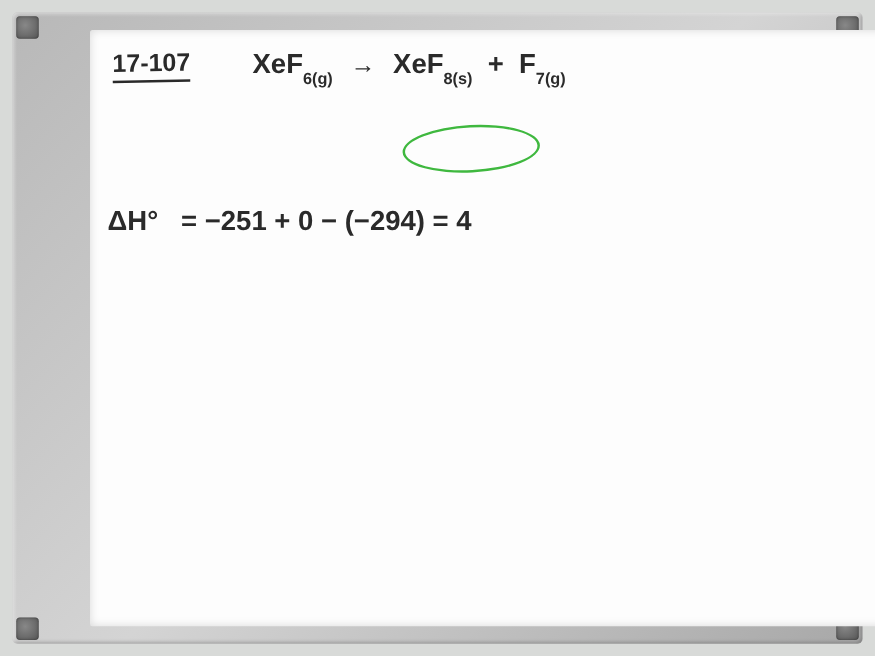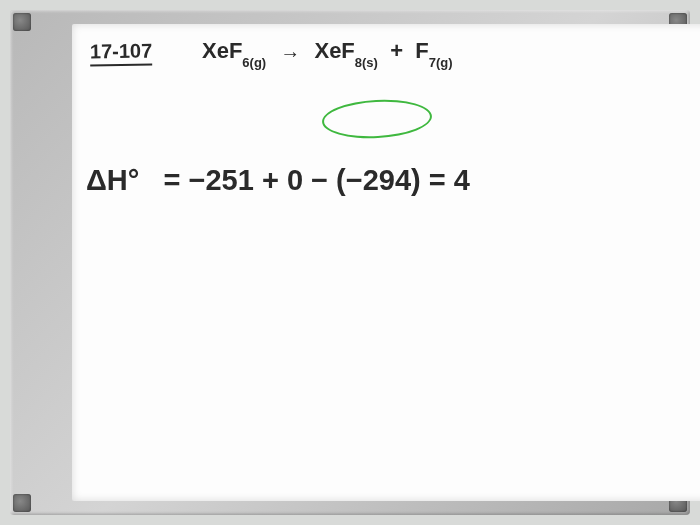--- a/index.html
+++ b/index.html
@@ -74,21 +74,21 @@
       font-size: 20px;
     }
     .ds-line {
       top: 80px;
       left: 16px;
       font-size: 22px;
     }
     .dh-line {
       top: 140px;
       left: 14px;
-      font-size: 29px;
+      font-size: 22px;
     }
     .circle {
       position: absolute;
       border: 2.5px solid #3fb83f;
       border-radius: 50%;
       width: 110px;
       height: 38px;
       top: 76px;
       left: 250px;
       transform: rotate(-3deg);

